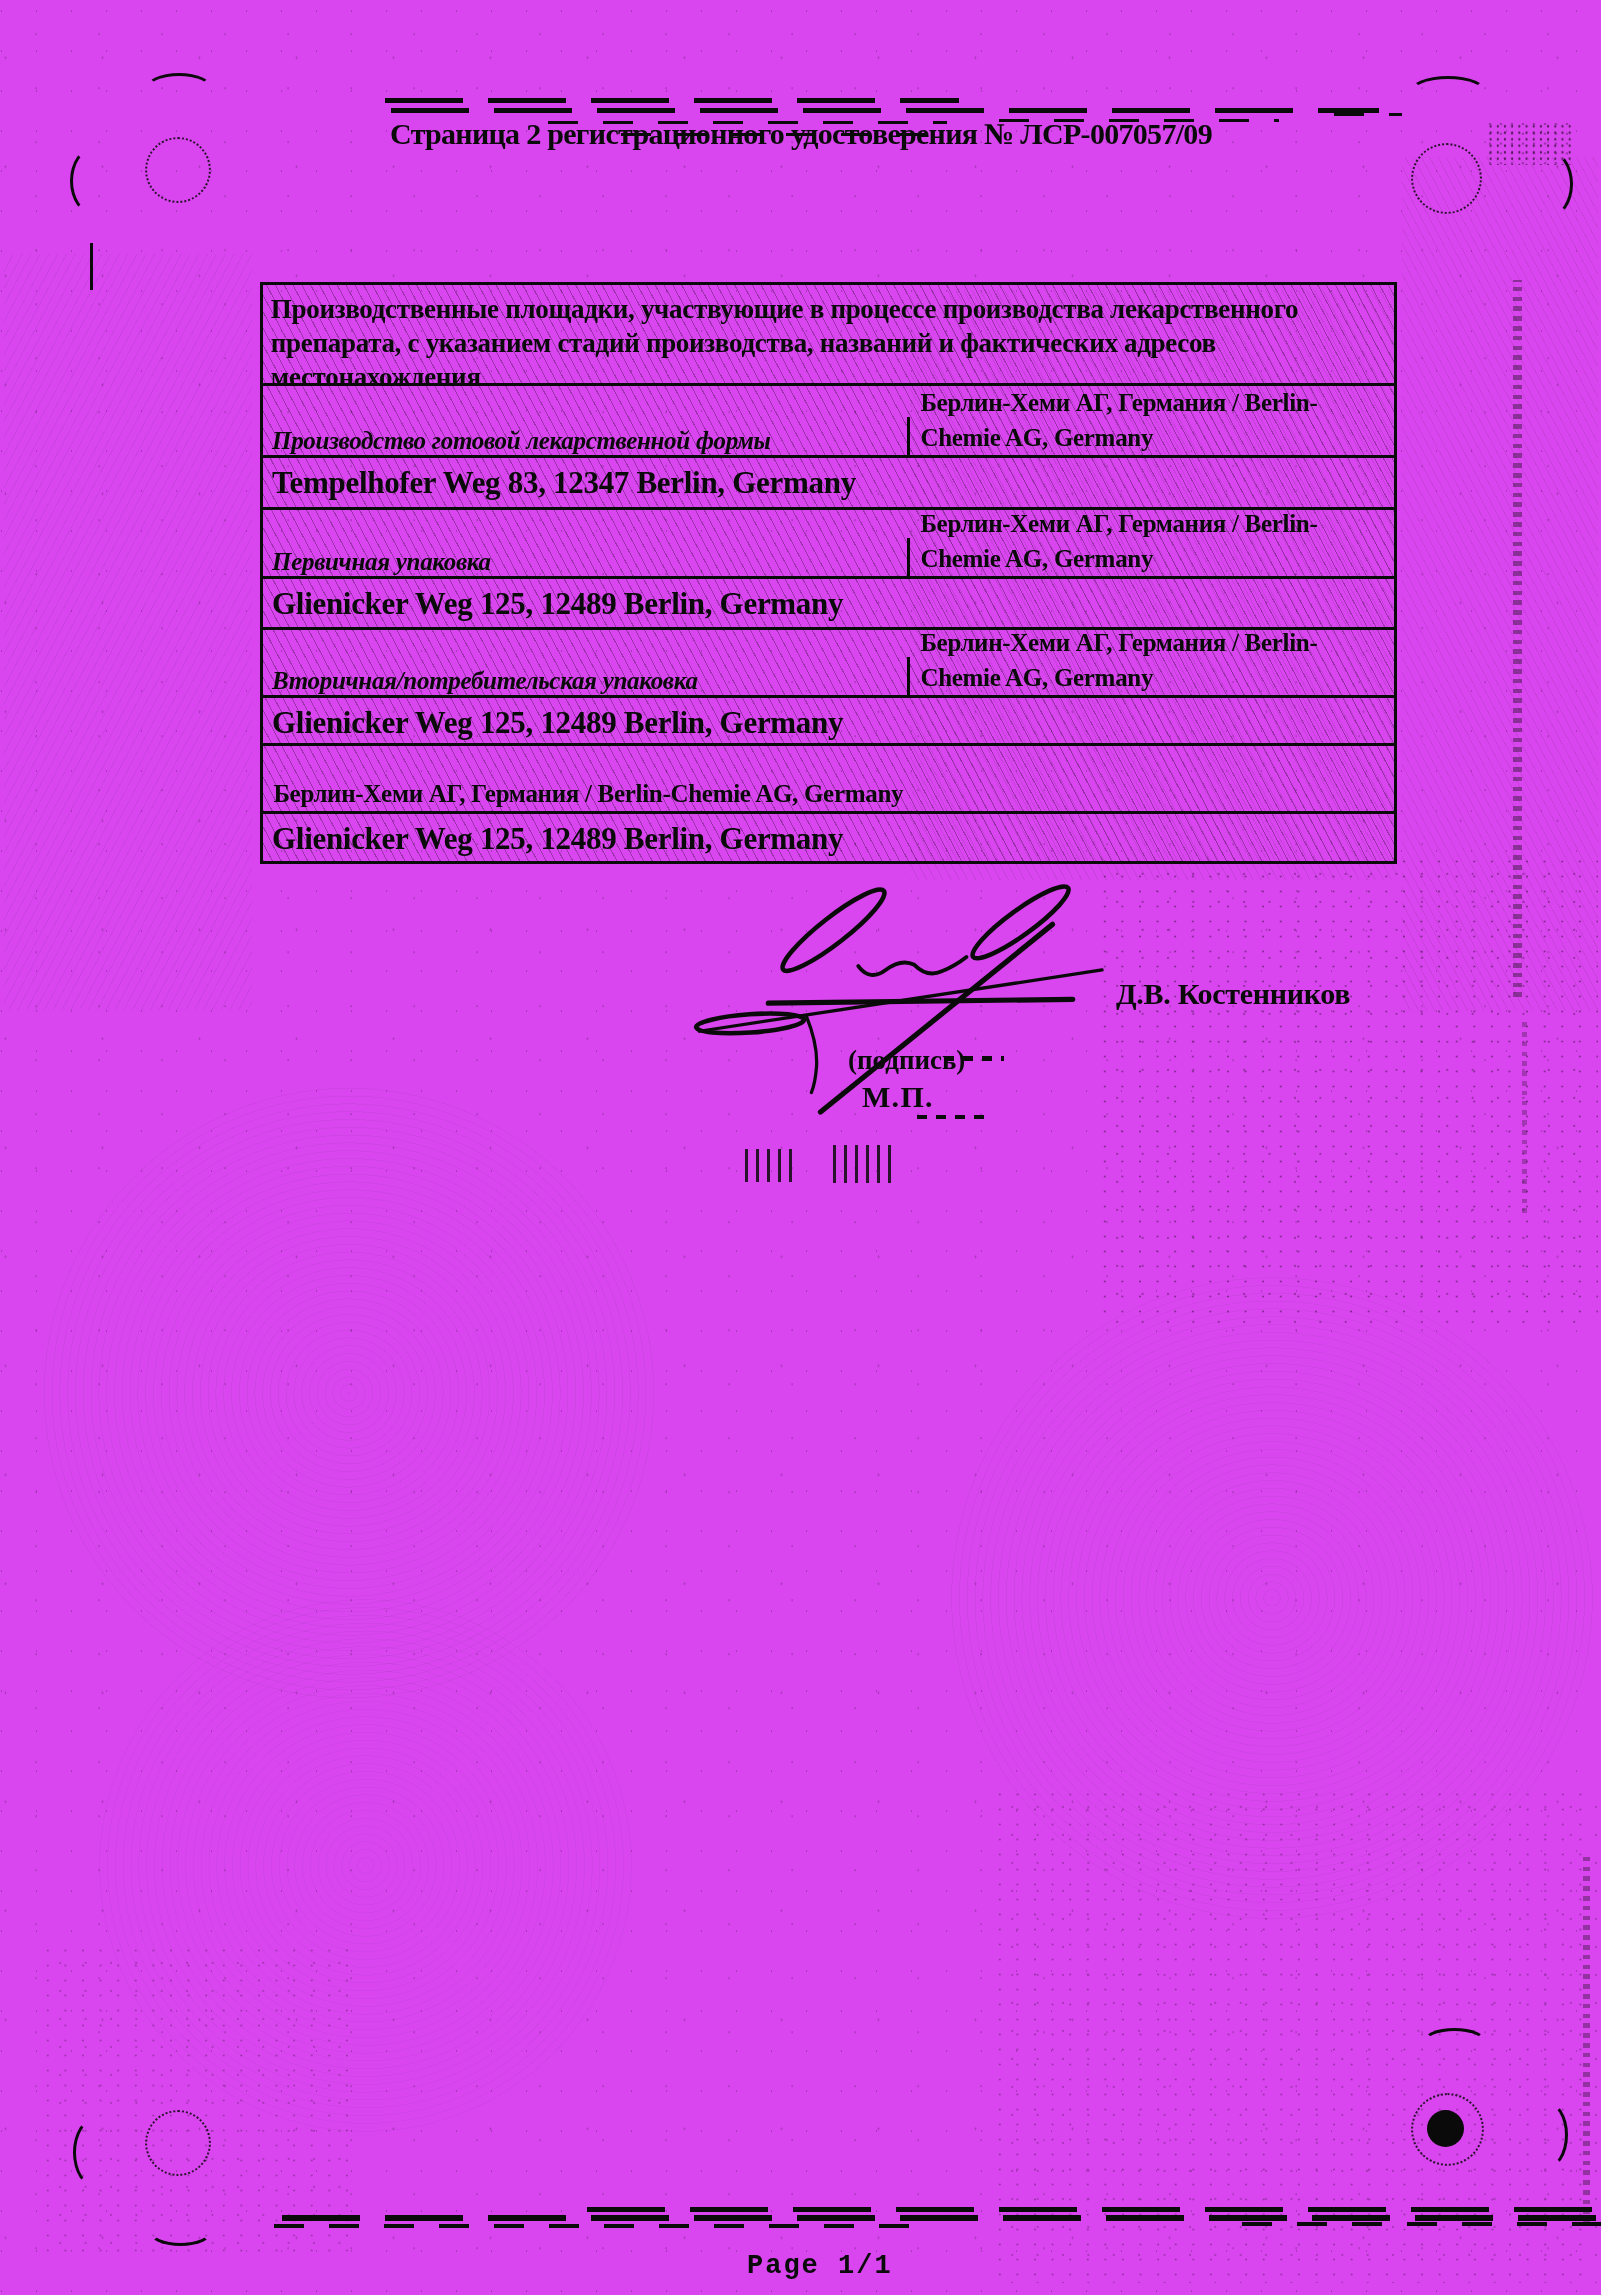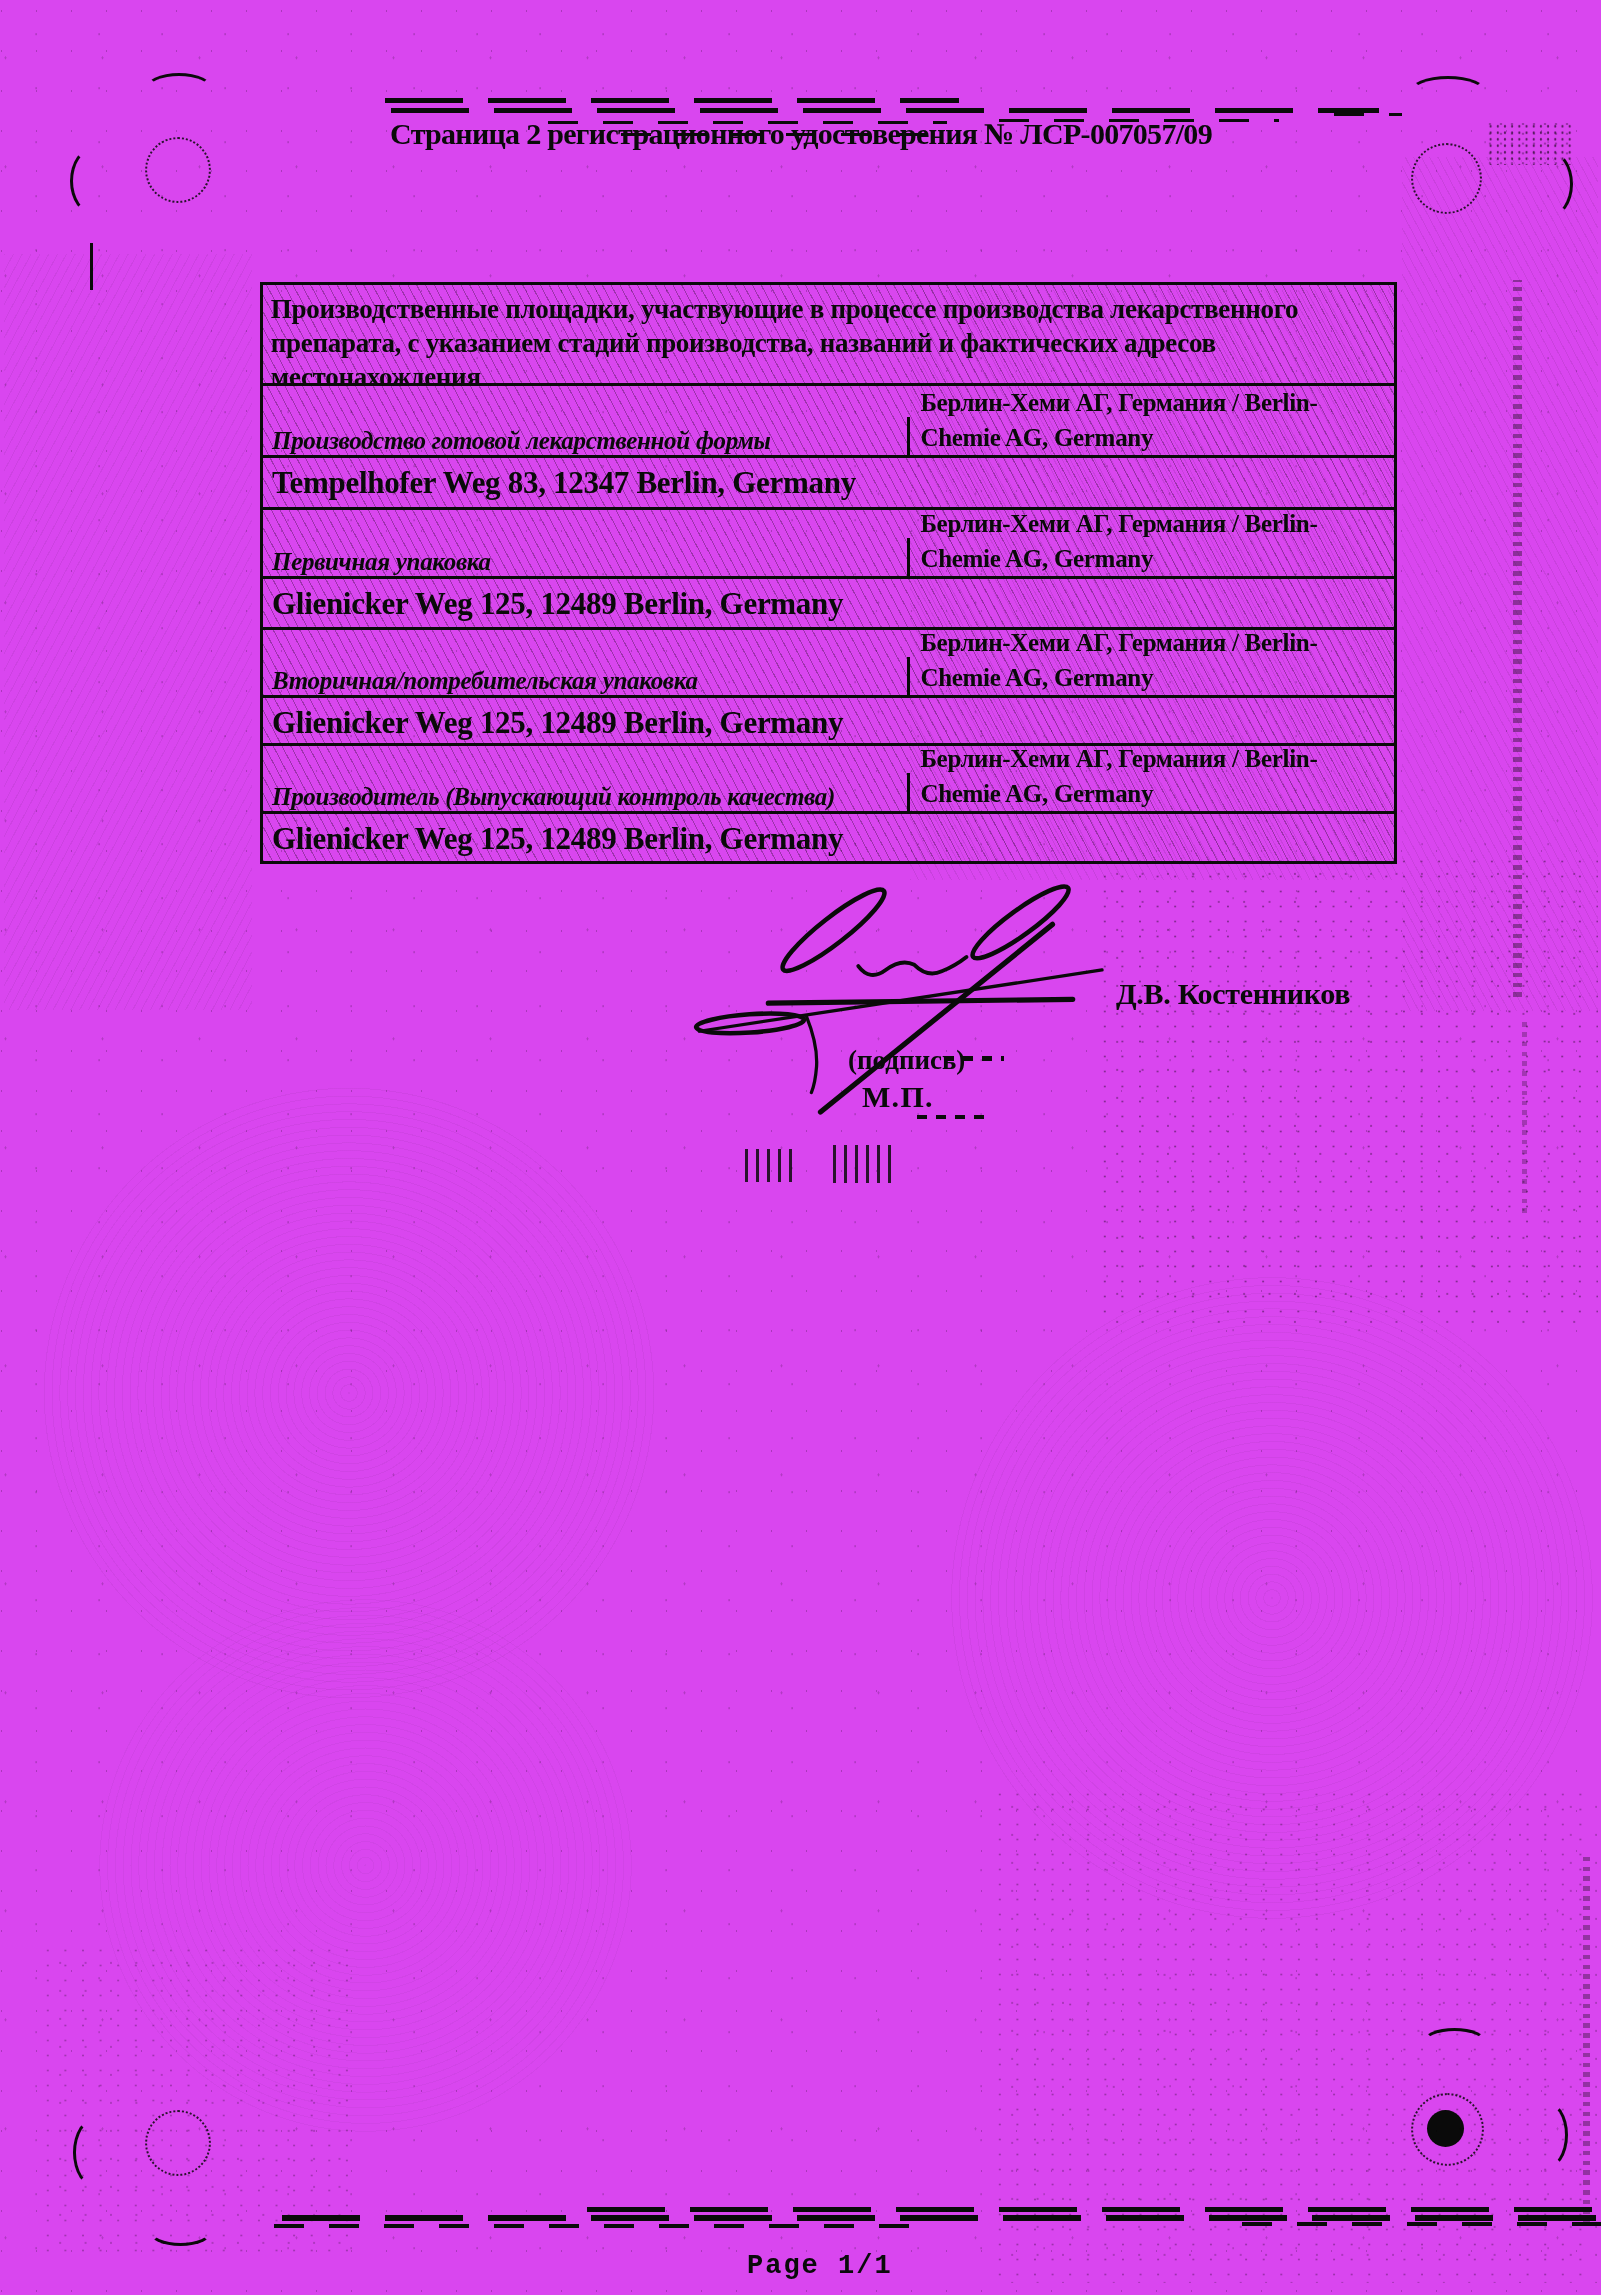--- a/index.html
+++ b/index.html
@@ -150,21 +150,20 @@
       <div class="addr">Glienicker Weg 125, 12489 Berlin, Germany</div>
     </div>
     <div class="t-row pair" style="height:68px;">
       <div class="cell cell-left stage">Вторичная/потребительская упаковка</div>
       <div class="cell cell-right company">Берлин-Хеми АГ, Германия / Berlin-Chemie AG, Germany</div>
     </div>
     <div class="t-row" style="height:48px;">
       <div class="addr">Glienicker Weg 125, 12489 Berlin, Germany</div>
     </div>
     <div class="t-row pair" style="height:68px;">
-      <div class="cell cell-left stage">Производитель (Выпускающий контроль качества)</div>
       <div class="cell cell-right company">Берлин-Хеми АГ, Германия / Berlin-Chemie AG, Germany</div>
     </div>
     <div class="t-row" style="height:50px;">
       <div class="addr">Glienicker Weg 125, 12489 Berlin, Germany</div>
     </div>
   </div>
 
   <div class="sig-name">Д.В. Костенников</div>
   <div class="sig-caption">(подпись)</div>
   <div class="sig-seal">М.П.</div>

